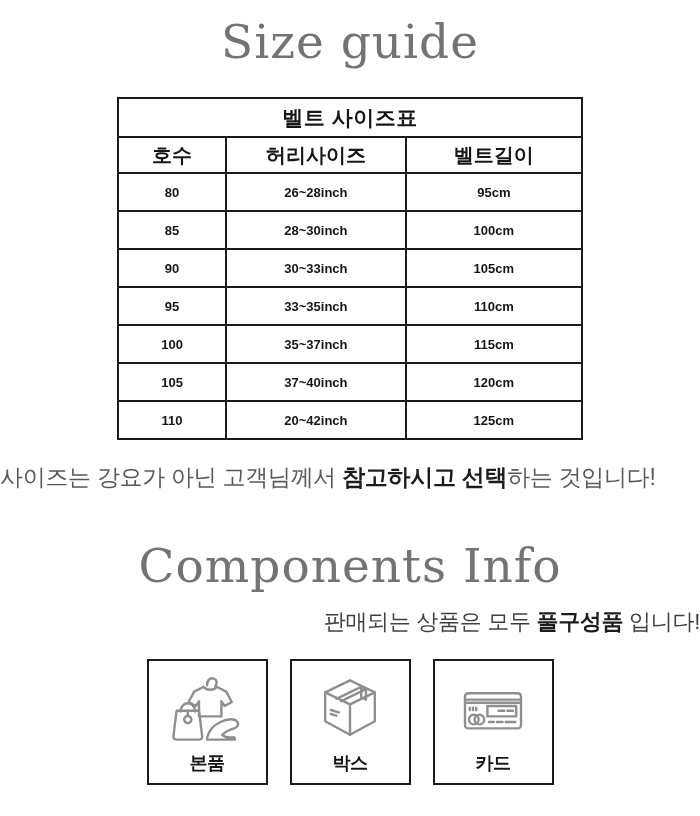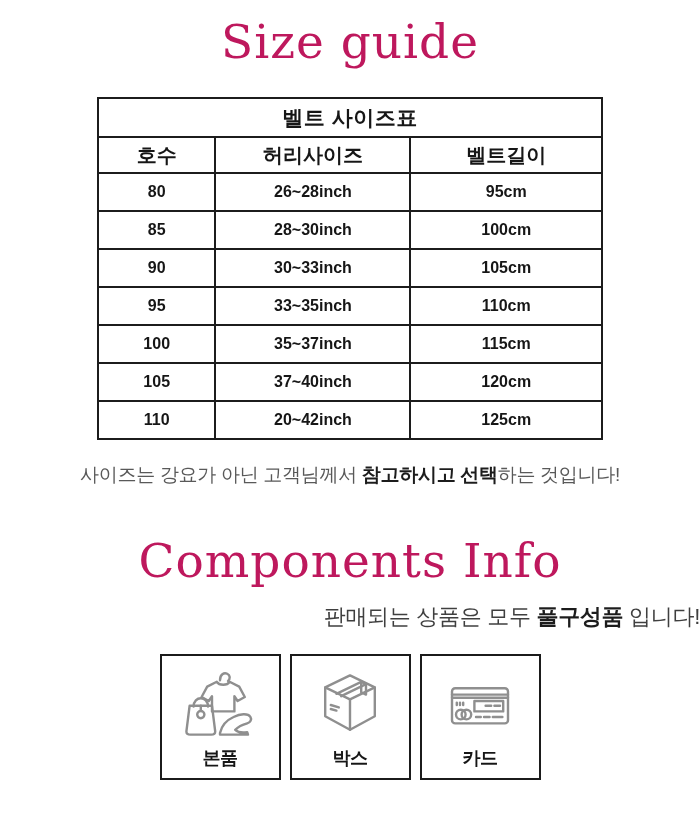--- a/index.html
+++ b/index.html
@@ -21,29 +21,29 @@
   }
 
   
   .serif-title {
     font-family: "DejaVu Serif", serif;
     font-weight: 400;
     font-size: 47px;
     line-height: 58px;
     text-align: center;
     letter-spacing: 1px;
-    color: #be185d;
+    color: #737373;
     margin: 0;
   }
   .title-size-guide { padding-top: 13px; }
   .title-components { margin-top: 44px; }
 
   
   table.size-table {
-    width: 506px;
+    width: 466px;
     margin: 26px auto 0;
     border-collapse: collapse;
     table-layout: fixed;
   }
   .size-table td, .size-table th {
     border: 2px solid #1c1c1c;
     text-align: center;
     vertical-align: middle;
     font-weight: 700;
     color: #161616;
@@ -52,30 +52,29 @@
   .size-table .caption-cell {
     height: 37px;
     font-size: 21px;
     letter-spacing: 0.5px;
   }
   .size-table th {
     height: 34px;
     font-size: 20px;
     margin-top: 12px;
   }
-  .size-table td.data-cell { height: 36px; font-size: 16px; }
+  .size-table td.data-cell { height: 36px; font-size: 13px; }
   .col-hosu  { width: 23.3%; }
   .col-waist { width: 38.7%; }
   .col-belt  { width: 38.0%; }
 
   
   .size-note {
     margin-top: 22px;
-    text-align: center;
-    font-size: 19px;
+    font-size: 23px;
     color: #595959;
     letter-spacing: -0.3px;
   }
   .size-note b, .components-subtitle b {
     color: #1c1c1c;
     font-weight: 800;
   }
 
   .components-subtitle {
     margin-top: 12px;
@@ -83,21 +82,21 @@
     font-size: 22px;
     color: #3f3f3f;
     letter-spacing: -0.3px;
   }
 
   
   .components-row {
     margin-top: 22px;
     display: flex;
     justify-content: center;
-    gap: 9px;
+    gap: 22px;
   }
   .component-card {
     box-sizing: border-box;
     width: 121px;
     height: 126px;
     border: 2px solid #1b1b1b;
     background: #ffffff;
     display: flex;
     flex-direction: column;
     align-items: center;

